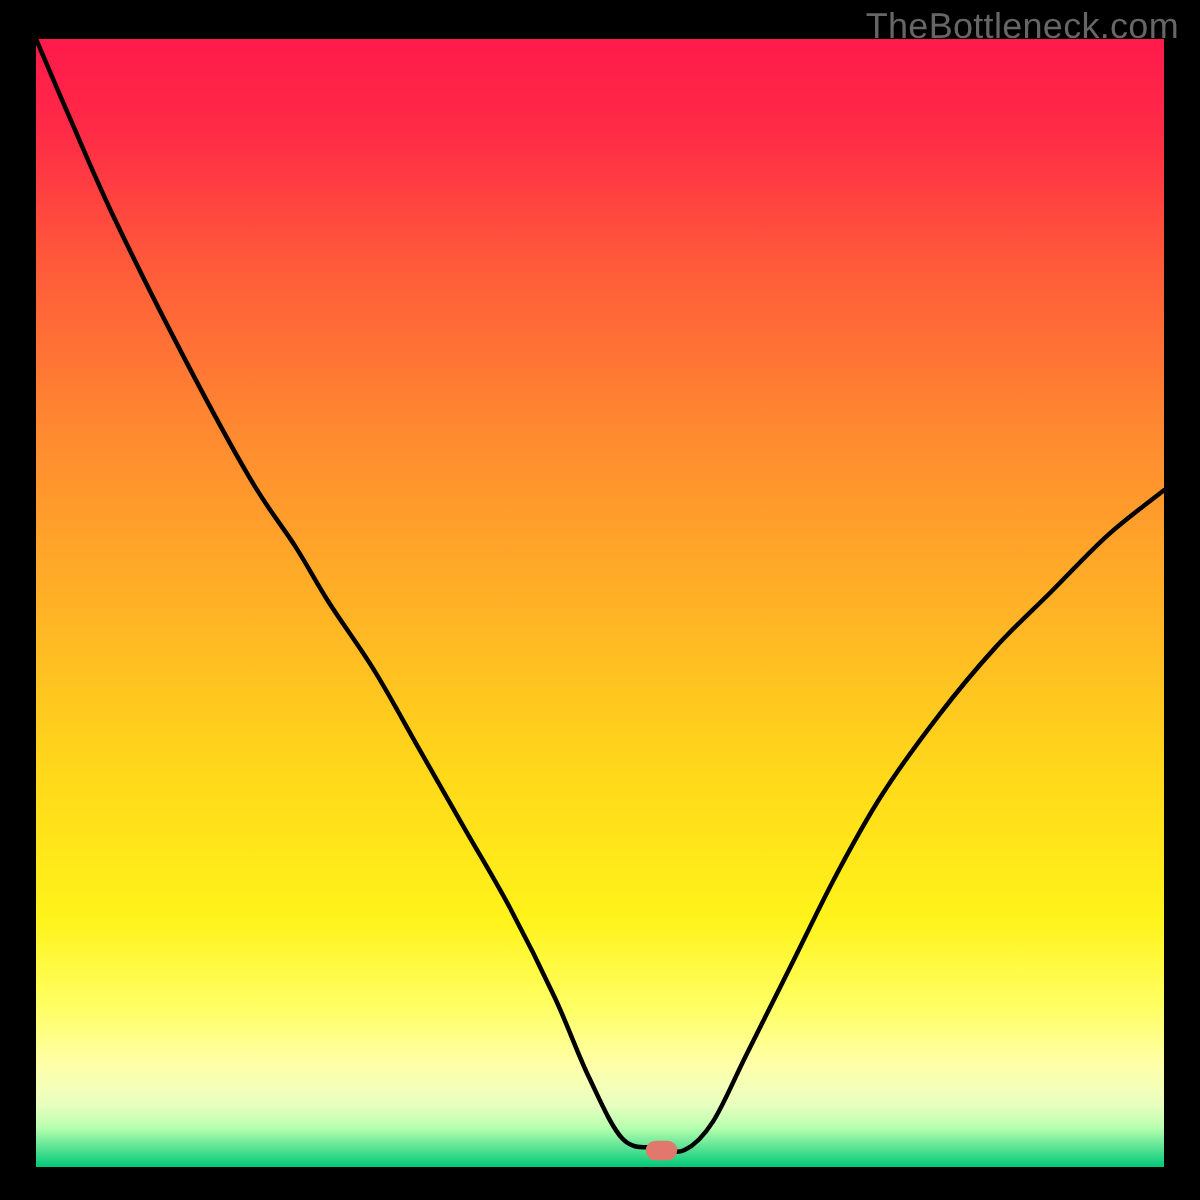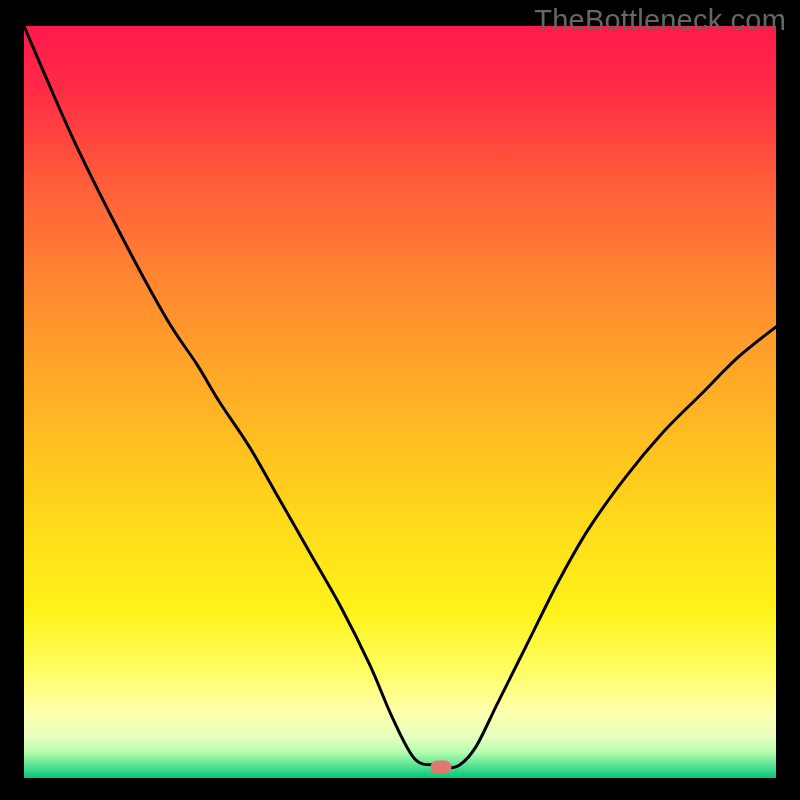--- a/index.html
+++ b/index.html
@@ -15,21 +15,21 @@
     position: relative;
     width: 800px;
     height: 800px;
     background: #000;
   }
   .watermark {
     position: absolute;
     top: 4px;
     right: 14px;
     color: #666666;
-    font-size: 29px;
+    font-size: 24px;
     font-weight: 500;
     letter-spacing: 0.2px;
     z-index: 50;
   }
   .plot {
     position: absolute;
     left: 24px;
     top: 26px;
     width: 752px;
     height: 752px;

